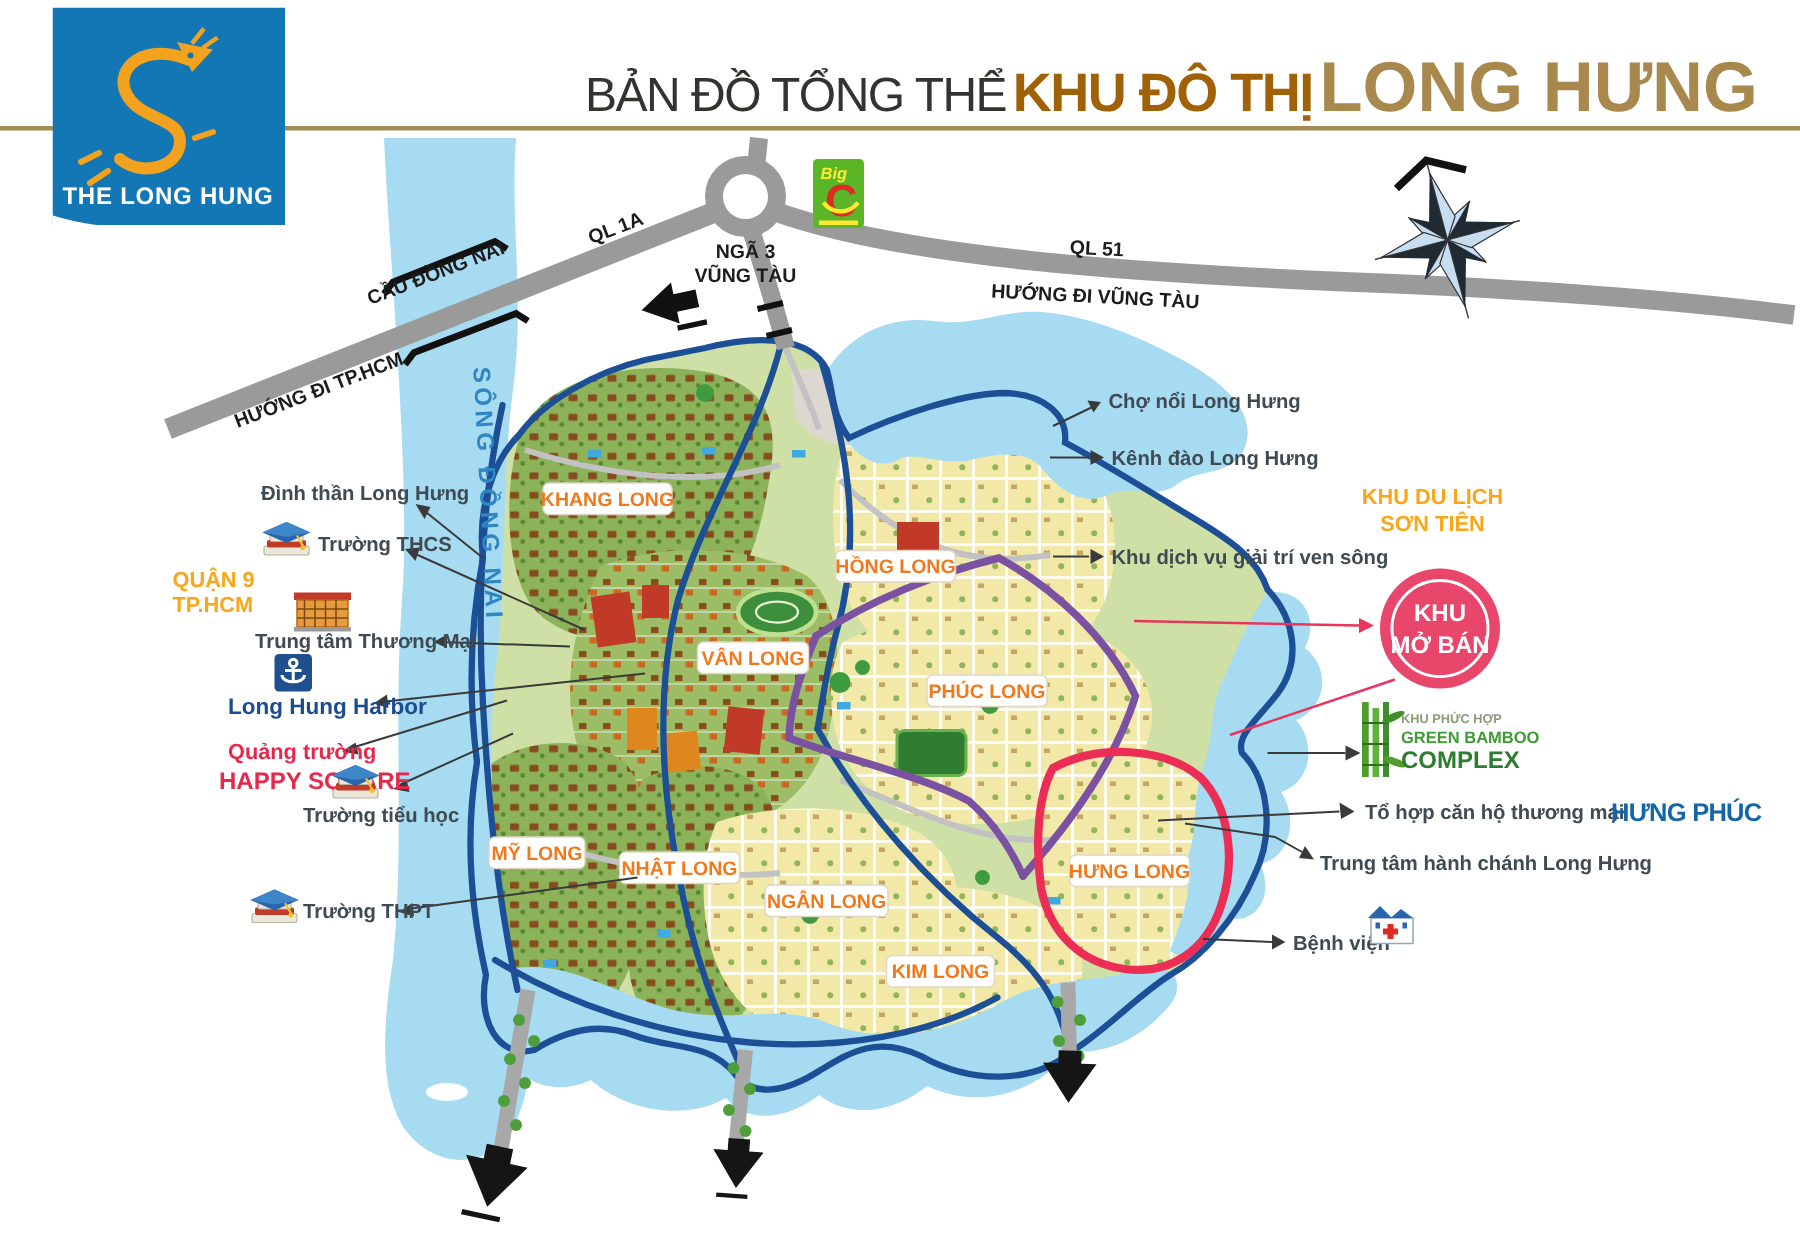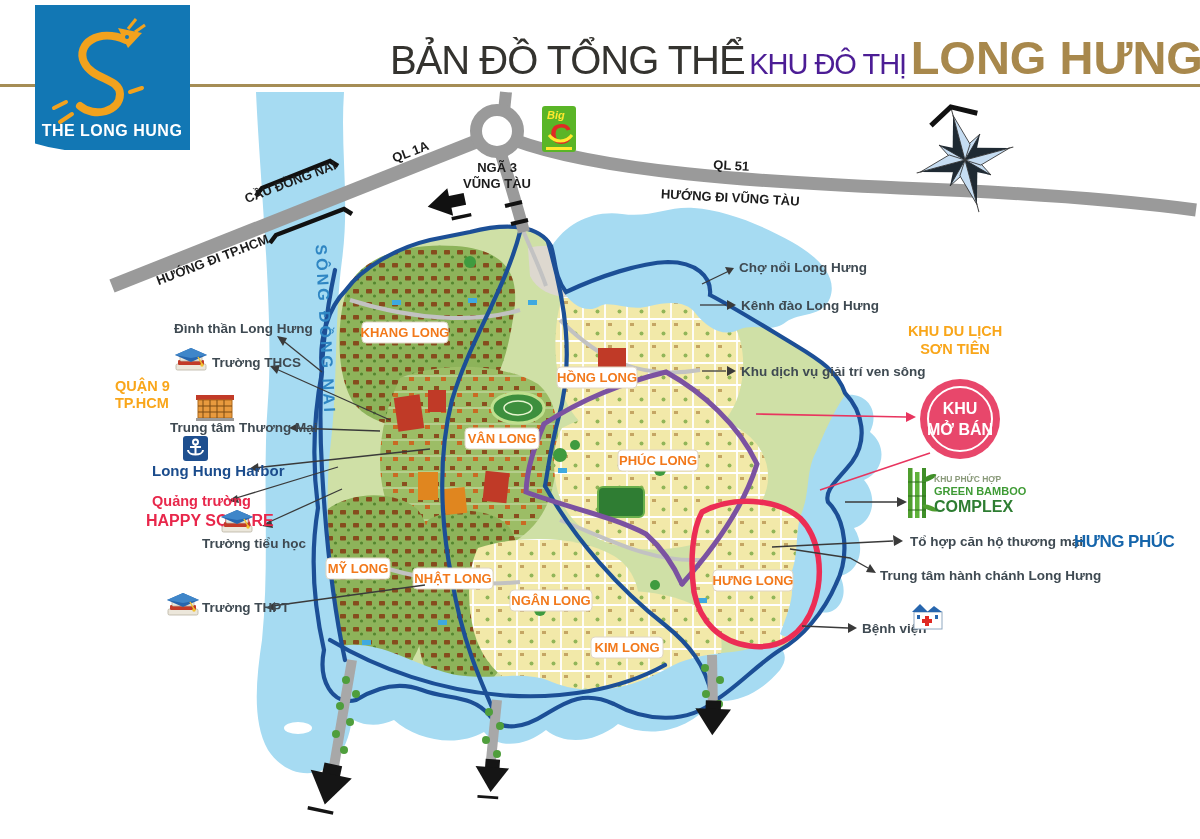--- a/index.html
+++ b/index.html
@@ -1,21 +1,21 @@
 <!DOCTYPE html>
 <html><head>
 <meta charset="utf-8">
 <style>
   html,body{margin:0;padding:0;background:#fff;}
   .stage{position:relative;width:1200px;height:839px;background:#ffffff;overflow:hidden;
          font-family:"Liberation Sans","DejaVu Sans",sans-serif;}
   .gold-rule{position:absolute;left:0;top:84px;width:1200px;height:3px;background:#a58d55;}
   .title{position:absolute;left:390px;top:30px;width:800px;white-space:nowrap;}
-  .title .t1{font-size:40px;font-weight:500;color:#34332f;letter-spacing:-1px;}
-  .title .t2{font-size:29px;font-weight:400;color:#4c1d95;letter-spacing:-1px;}
+  .title .t1{font-size:32px;font-weight:500;color:#34332f;letter-spacing:-1px;}
+  .title .t2{font-size:36px;font-weight:700;color:#a16207;letter-spacing:-1px;}
   .title .t3{font-size:47px;font-weight:700;color:#a8884c;letter-spacing:0px;}
   svg text{user-select:none;}
   .lblDark{font-size:13.5px;font-weight:700;fill:#3f4a52;}
   .lblOrange{font-size:14.5px;font-weight:700;fill:#f9a61a;}
   .roadLbl{font-size:13px;font-weight:700;fill:#1c1c1c;}
   .chipTxt{font-size:13px;font-weight:700;fill:#f2791b;}
   .leader{stroke:#3a3a3a;stroke-width:1.3;fill:none;}
   .ahead{fill:#3a3a3a;}
 </style>
 </head>

